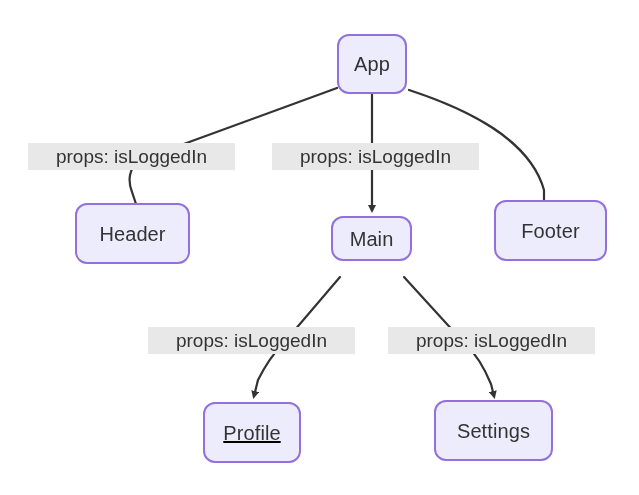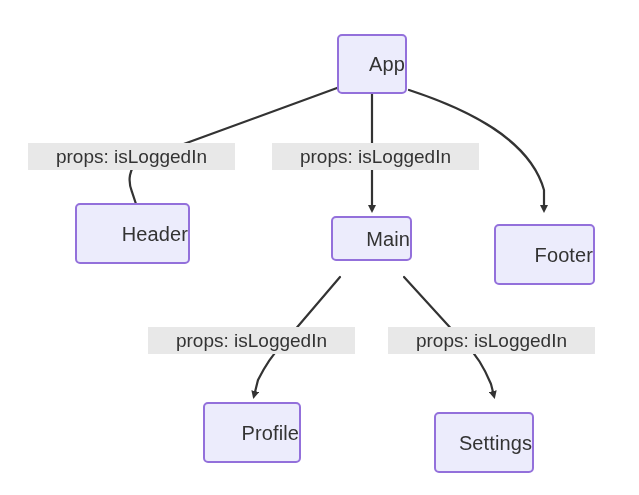--- a/index.html
+++ b/index.html
@@ -25,24 +25,24 @@
     left: 0;
     top: 0;
     width: 639px;
     height: 495px;
   }
   .node {
     position: absolute;
     box-sizing: border-box;
     background: #ececfc;
     border: 2px solid #9370db;
-    border-radius: 5px;
+    border-radius: 12px;
     display: flex;
     align-items: center;
-    justify-content: flex-end;
+    justify-content: center;
     z-index: 2;
   }
   .node-label {
     color: #333333;
     font-family: "Liberation Sans", sans-serif;
     font-size: 20px;
     line-height: 1;
     white-space: nowrap;
     letter-spacing: 0.1px;
   }
@@ -84,27 +84,27 @@
   <div id="node-layer">
       <div class="node" style="left: 337px; top: 34px; width: 70px; height: 60px;">
         <span class="node-label">App</span>
       </div>
       <div class="node" style="left: 75px; top: 203px; width: 115px; height: 61px;">
         <span class="node-label">Header</span>
       </div>
       <div class="node" style="left: 331px; top: 216px; width: 81px; height: 45px;">
         <span class="node-label">Main</span>
       </div>
-      <div class="node" style="left: 494px; top: 224px; width: 101px; height: 61px;">
+      <div class="node" style="left: 494px; top: 200px; width: 113px; height: 61px;">
         <span class="node-label">Footer</span>
       </div>
-      <div class="node" style="left: 203px; top: 402px; width: 98px; height: 61px;">
+      <div class="node" style="left: 203px; top: 402px; width: 98px; height: 61px; text-decoration: underline;">
         <span class="node-label">Profile</span>
       </div>
-      <div class="node" style="left: 434px; top: 412px; width: 100px; height: 61px;">
+      <div class="node" style="left: 434px; top: 400px; width: 119px; height: 61px;">
         <span class="node-label">Settings</span>
       </div>
     </div>
   <div id="edge-label-layer">
       <div class="edge-label" style="left: 28px; top: 143px; width: 207px;">props: isLoggedIn</div>
       <div class="edge-label" style="left: 272px; top: 143px; width: 207px;">props: isLoggedIn</div>
       <div class="edge-label" style="left: 148px; top: 327px; width: 207px;">props: isLoggedIn</div>
       <div class="edge-label" style="left: 388px; top: 327px; width: 207px;">props: isLoggedIn</div>
     </div>
 

